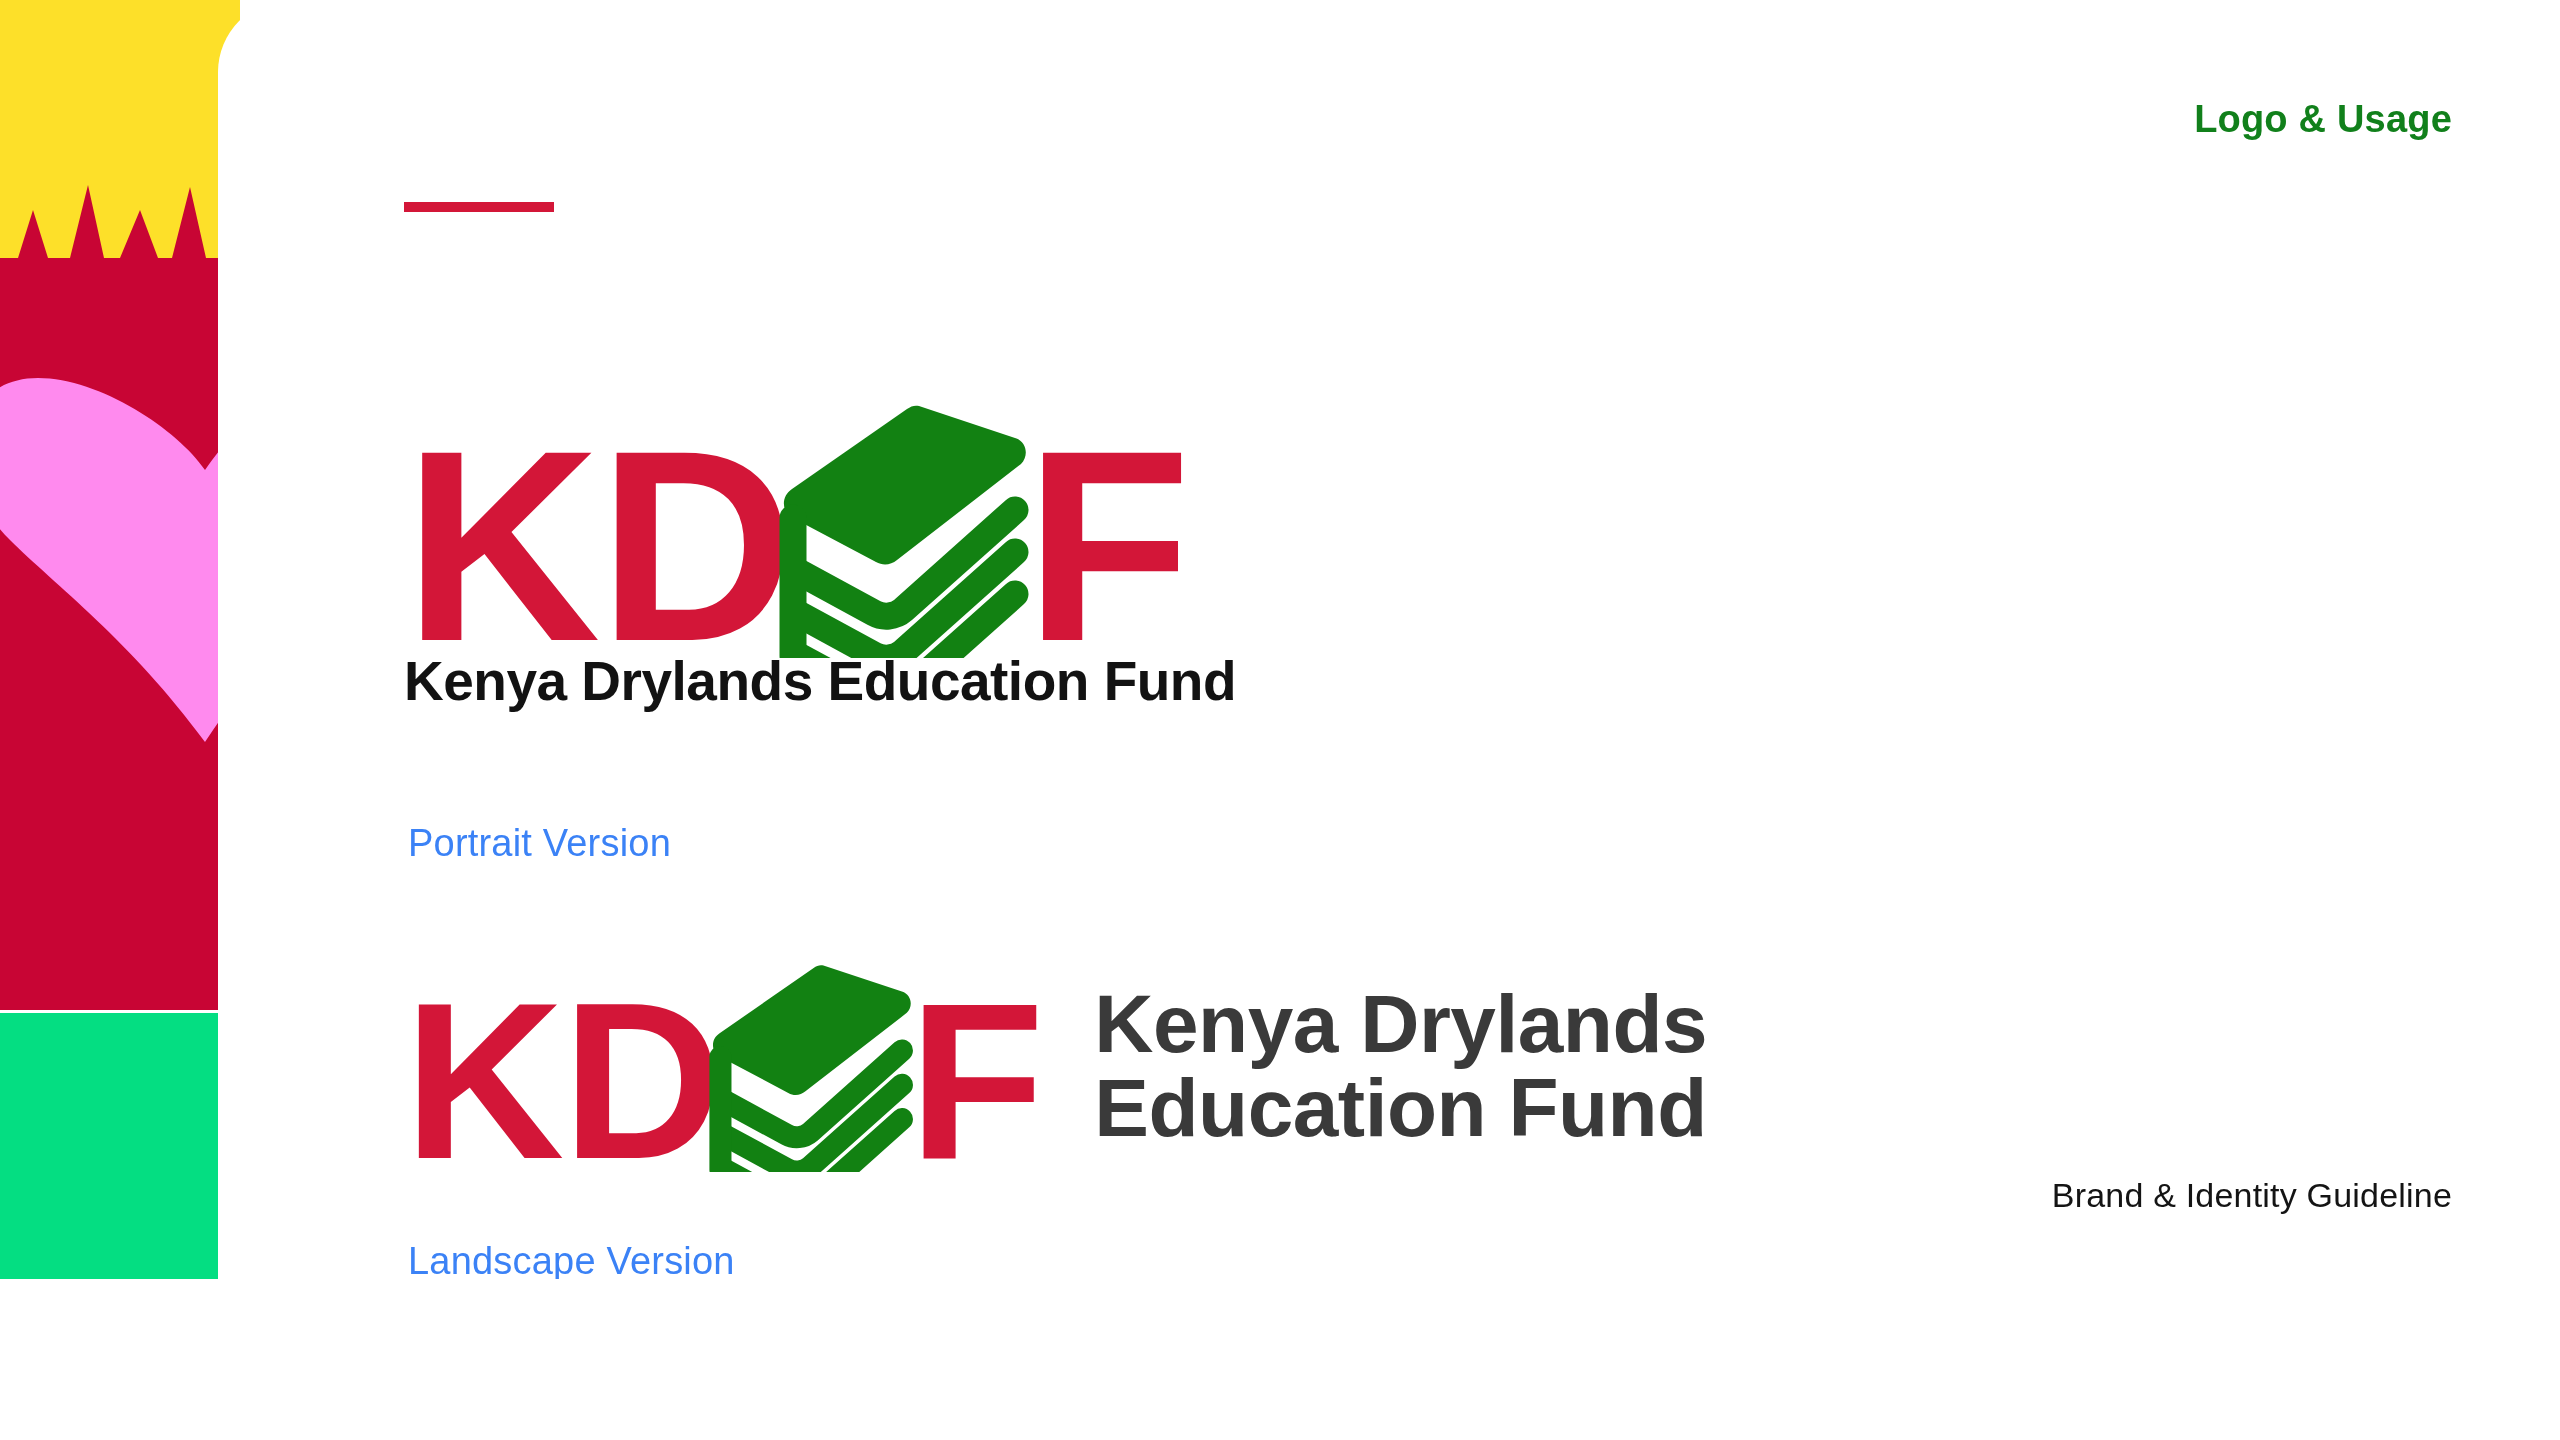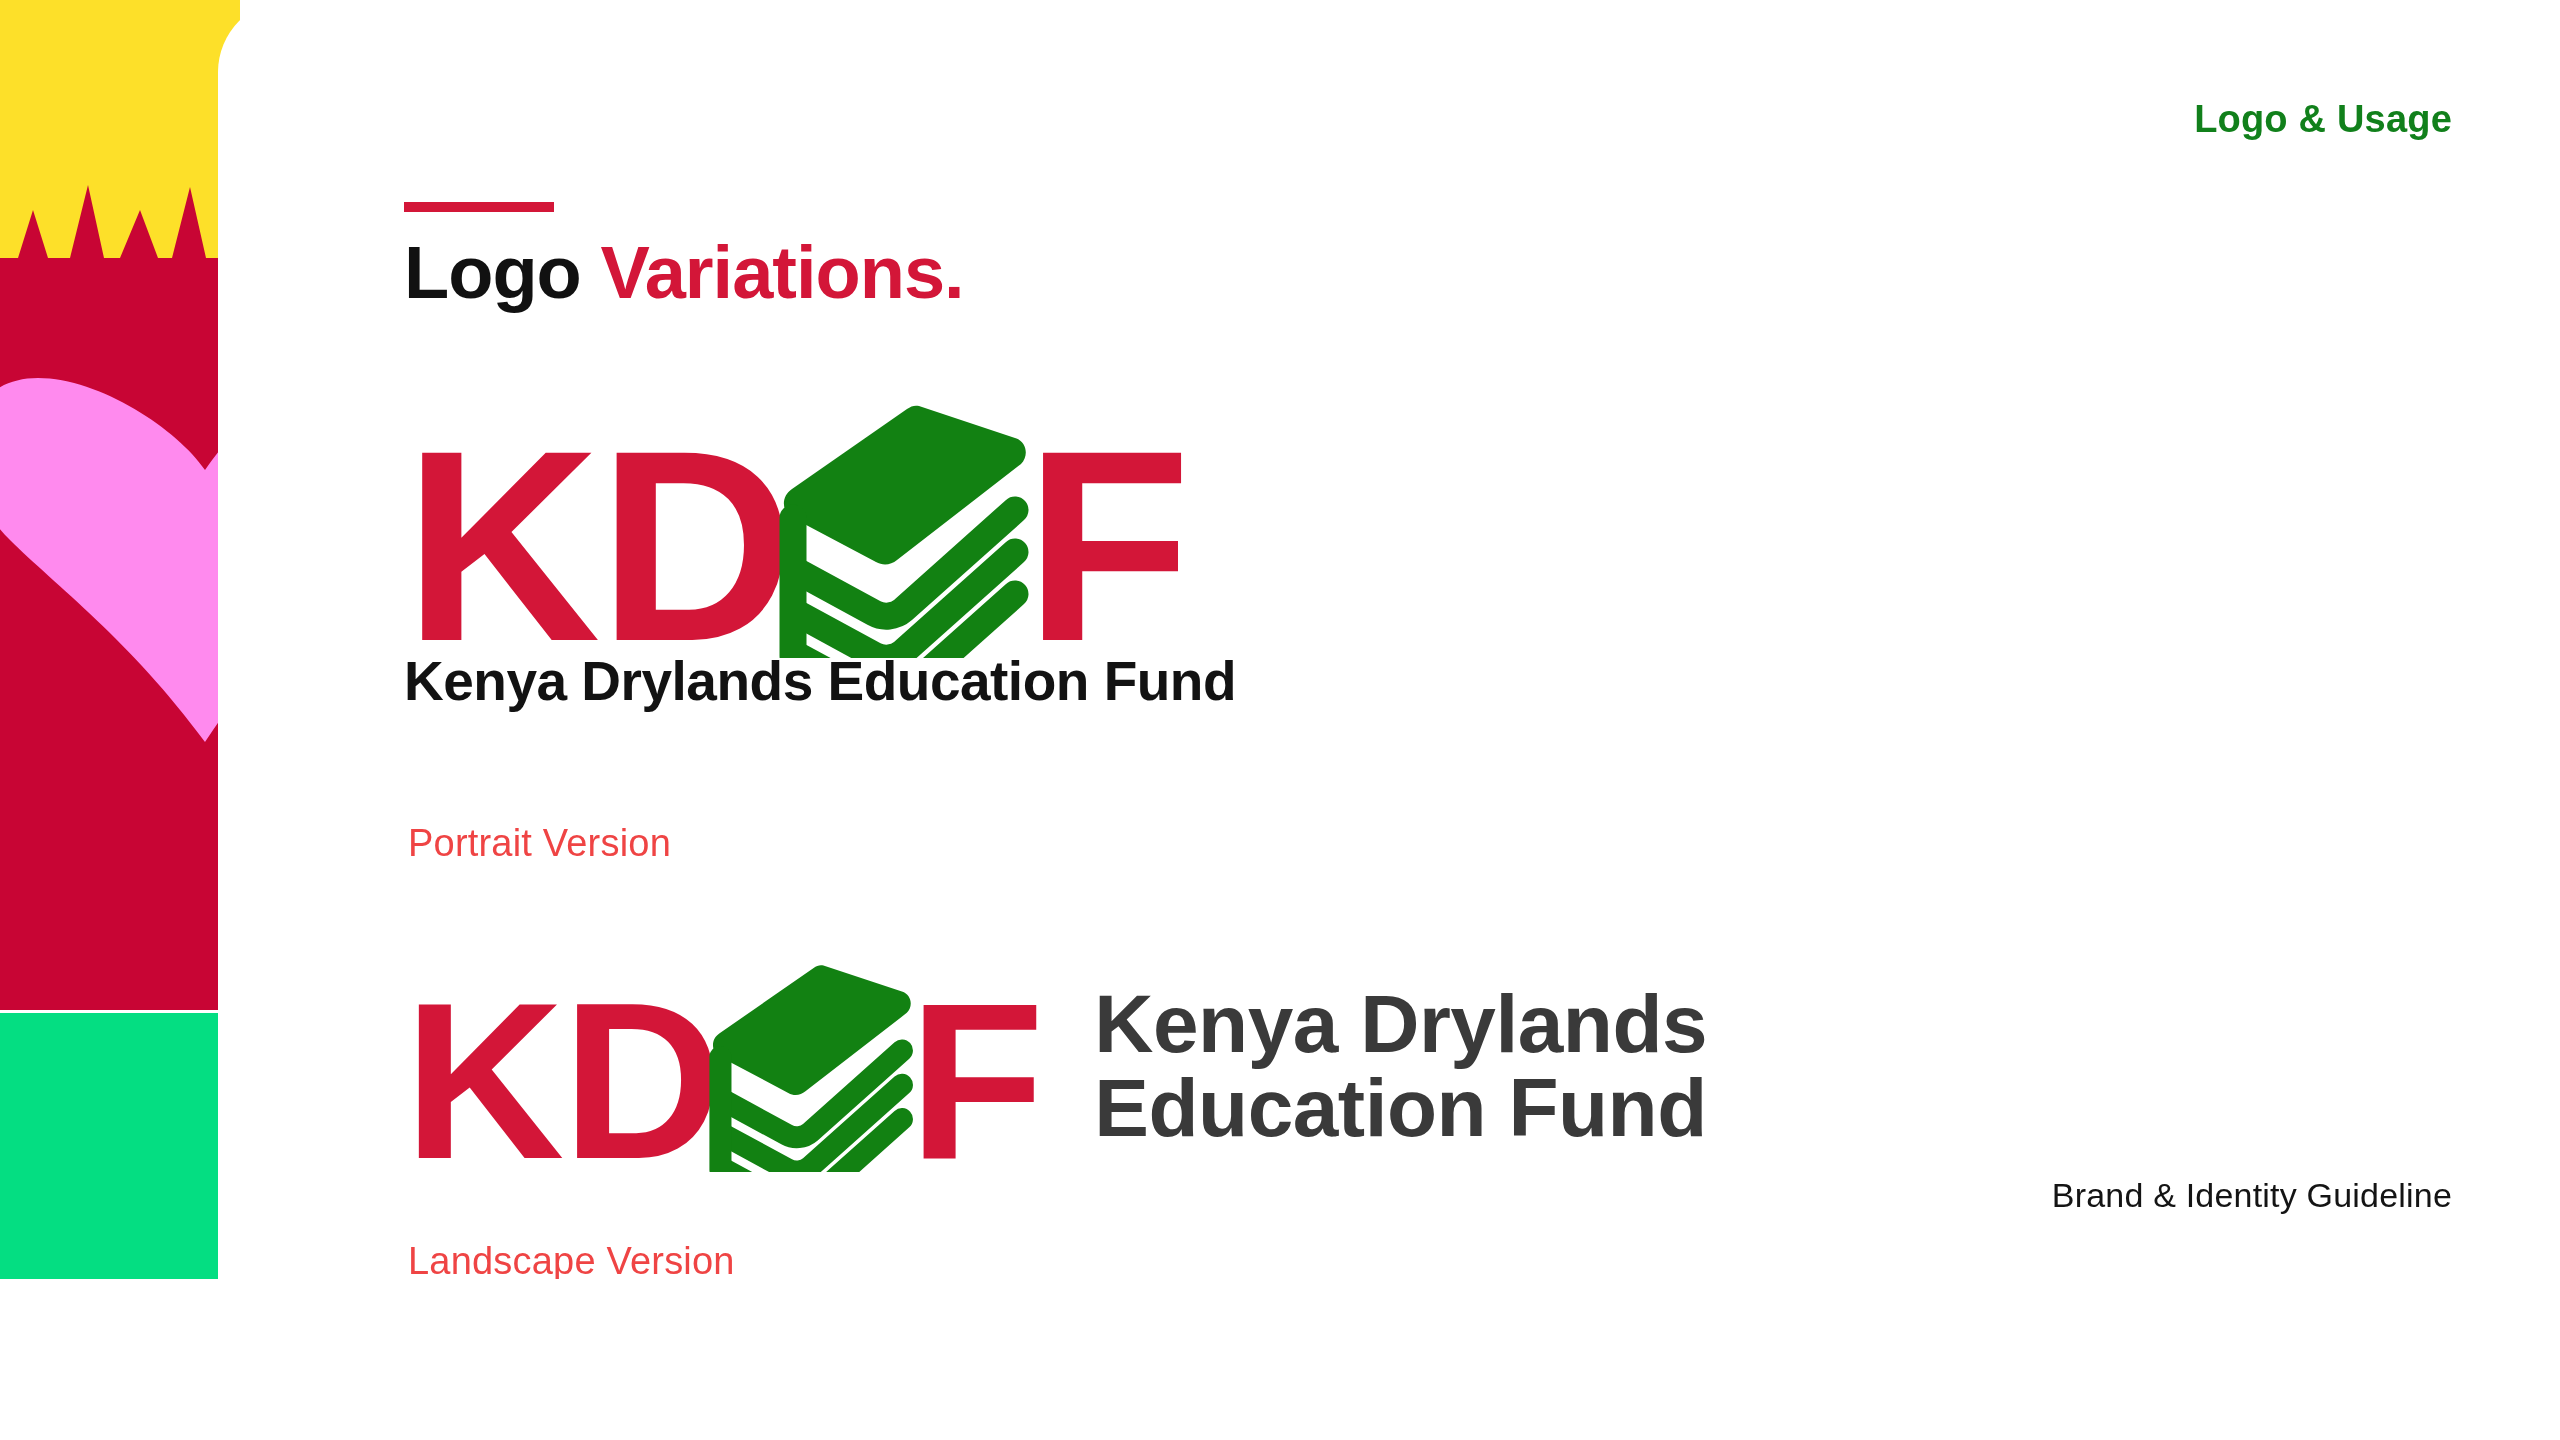--- a/index.html
+++ b/index.html
@@ -116,21 +116,21 @@
   #tagline-portrait {
     font-size: 55px;
     margin-top: -4px;
     line-height: 1.0;
   }
 
   .version-caption {
     position: absolute;
     left: 408px;
     font-size: 38px;
-    color: #ef4444;
+    color: #3b82f6;
     letter-spacing: 0.2px;
     white-space: nowrap;
   }
   #caption-portrait { top: 822px; }
   #caption-landscape { top: 1240px; }
 
   #lockup-landscape-block {
     position: absolute;
     left: 404px;
     top: 960px;
@@ -182,23 +182,20 @@
       <rect x="0" y="1013" width="240" height="427" fill="#04DE82"></rect>
     </svg>
   </div>
 
   <div id="card"></div>
 
   <div id="section-tag">Logo &amp; Usage</div>
 
   <div id="title-block">
     <div id="title-rule"></div>
-    <div id="title-line">
-      <span class="title-dark">Logo</span><span>&nbsp;</span><span class="title-accent">Variations.</span>
-    </div>
   </div>
 
   <div id="lockup-portrait-block" class="lockup-portrait">
     <div class="wordmark-row">
       <span class="wm-letters" id="wm-kd-portrait">KD</span>
 
       <span style="margin:0 -6px 0 -14px;">
         <svg class="books-icon" width="252" height="258" viewBox="0 0 252 258" xmlns="http://www.w3.org/2000/svg">
 
           <path d="M140 6 L236 38 C248 42 250 56 242 64 L118 160 C112 165 104 166 97 162 L14 118

